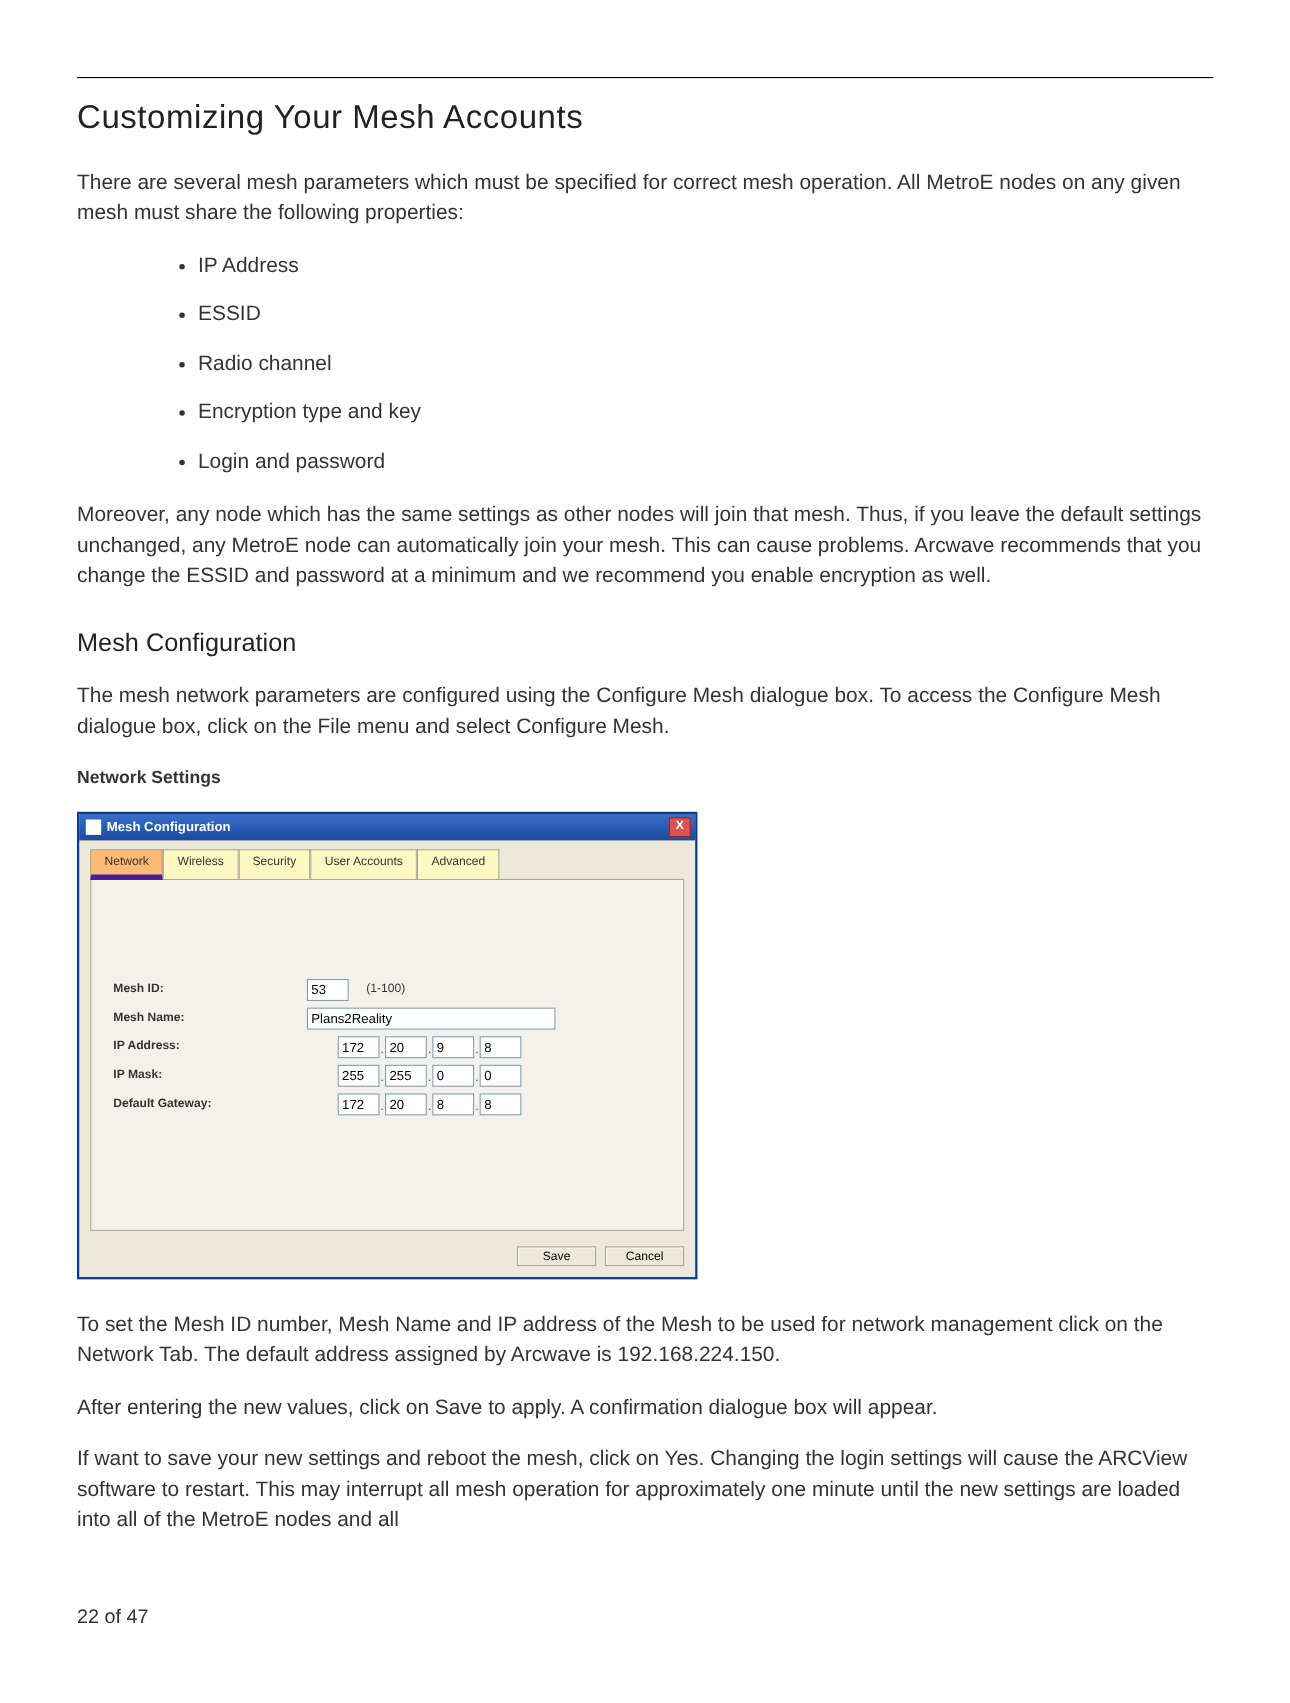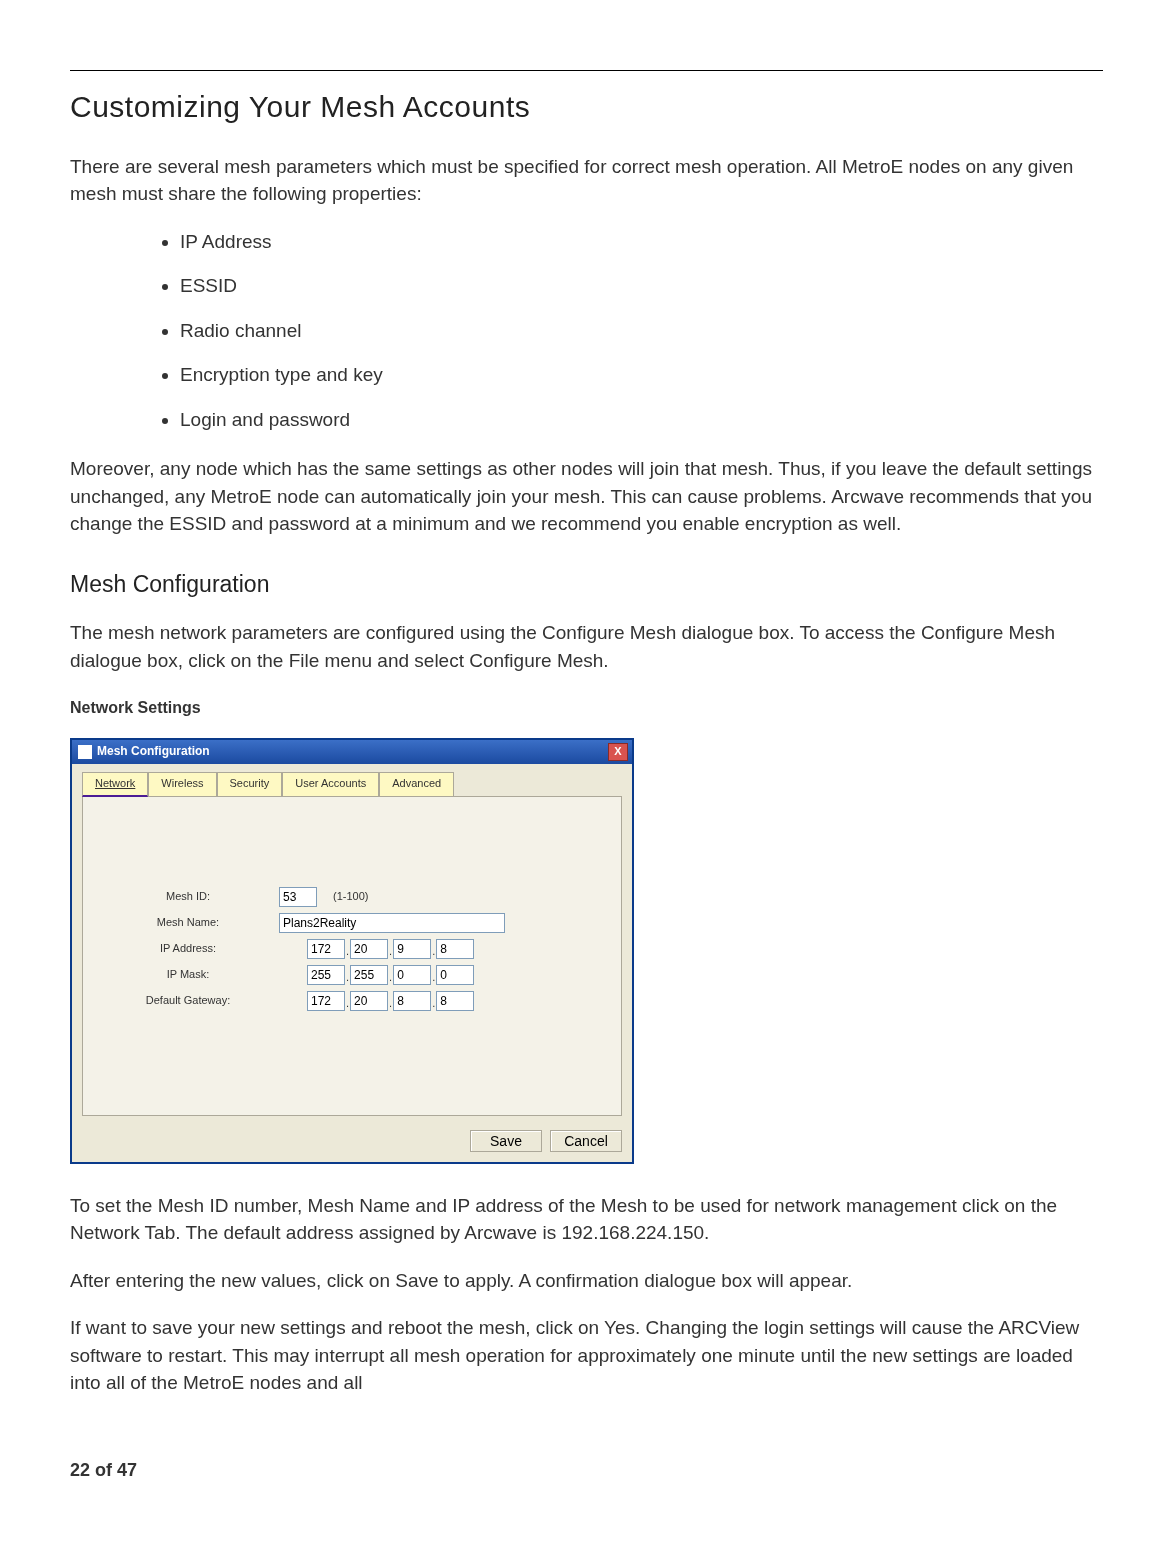--- a/index.html
+++ b/index.html
@@ -94,43 +94,42 @@
   .tab {
     border: 1px solid #aca899;
     border-bottom: none;
     background: #fef9c3;
     padding: 3px 12px;
     font-size: 11px;
     position: relative;
     cursor: pointer;
   }
   .tab.active {
-    background: #fef9c3;
+    background: #fdba74;
     z-index: 2;
-    border-bottom: 2px solid #4c1d95;
+    border-bottom: 5px solid #4c1d95;
     margin-bottom: -1px;
-    text-decoration: underline;
   }
   .tab-panel {
     border: 1px solid #aca899;
     background: #f4f2e8;
     height: 320px;
     padding: 90px 20px 20px 20px;
     box-sizing: border-box;
   }
   .form-row {
     display: flex;
     align-items: center;
     margin-bottom: 6px;
   }
   .form-row .label {
     width: 170px;
-    text-align: center;
+    text-align: left;
     padding-right: 6px;
-    font-weight: normal;
+    font-weight: bold;
     font-size: 11px;
   }
   .form-row .suffix {
     margin-left: 16px;
     font-size: 11px;
   }
   .inp {
     font-family: Tahoma, sans-serif;
     font-size: 12px;
     border: 1px solid #7f9db9;
@@ -145,30 +144,30 @@
   .octet-group { display: flex; align-items: center; margin-left: 28px; }
   .dot { margin: 0 1px; position: relative; top: 3px; }
   .dialog-footer {
     display: flex;
     justify-content: flex-end;
     gap: 8px;
     margin-top: 14px;
   }
   .win-btn {
     font-family: Tahoma, sans-serif;
-    font-size: 14px;
+    font-size: 11px;
     border: 1px solid #aca899;
     background: #ece9d8;
     padding: 2px 0;
     width: 72px;
     cursor: pointer;
     box-shadow: 1px 1px 0 #fff inset;
   }
   .page-number {
-    font-weight: bold;
+    font-weight: normal;
     font-size: 18px;
     margin-top: 60px;
   }
 </style>
 </head>
 <body>
 
 <hr class="top-rule">
 
 <h1 class="title">Customizing Your Mesh Accounts</h1>

